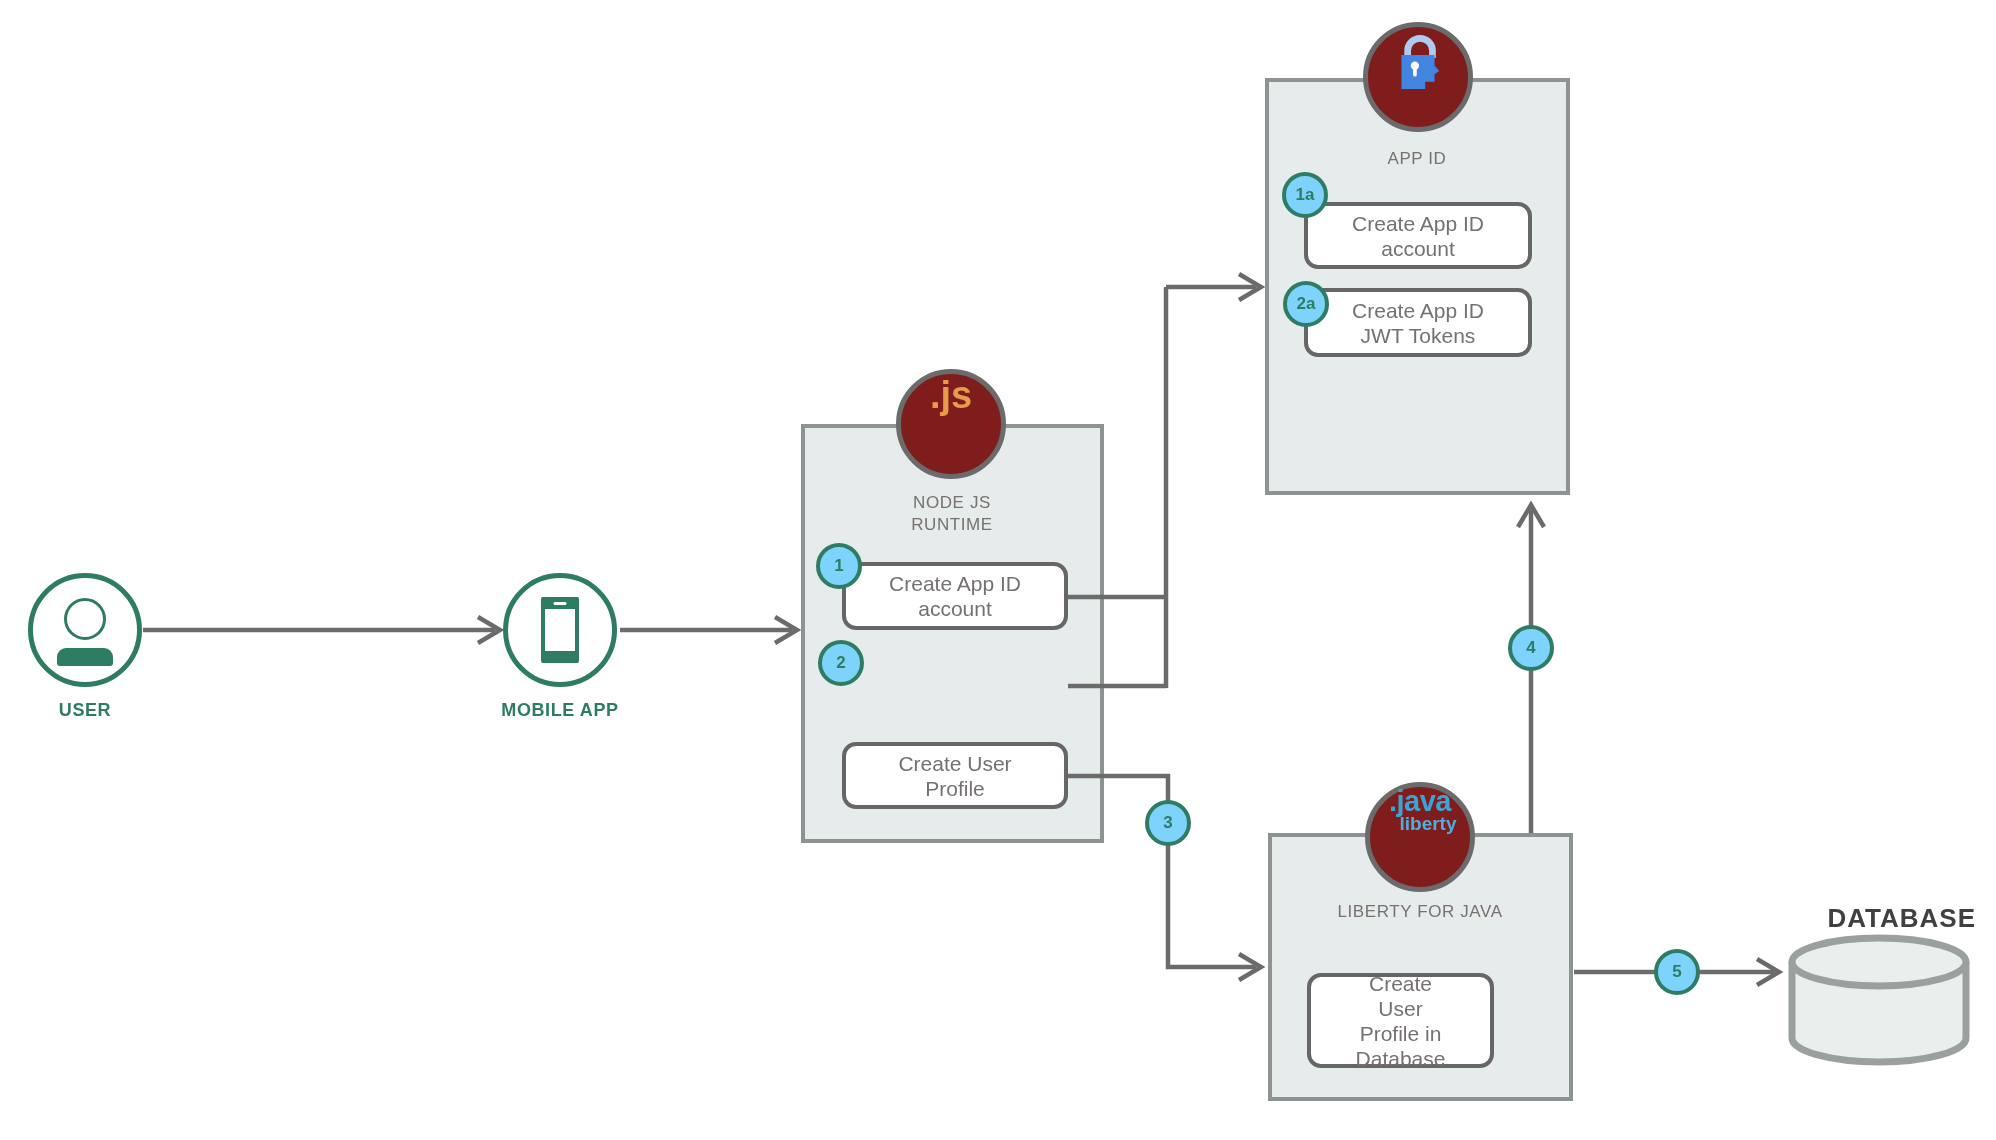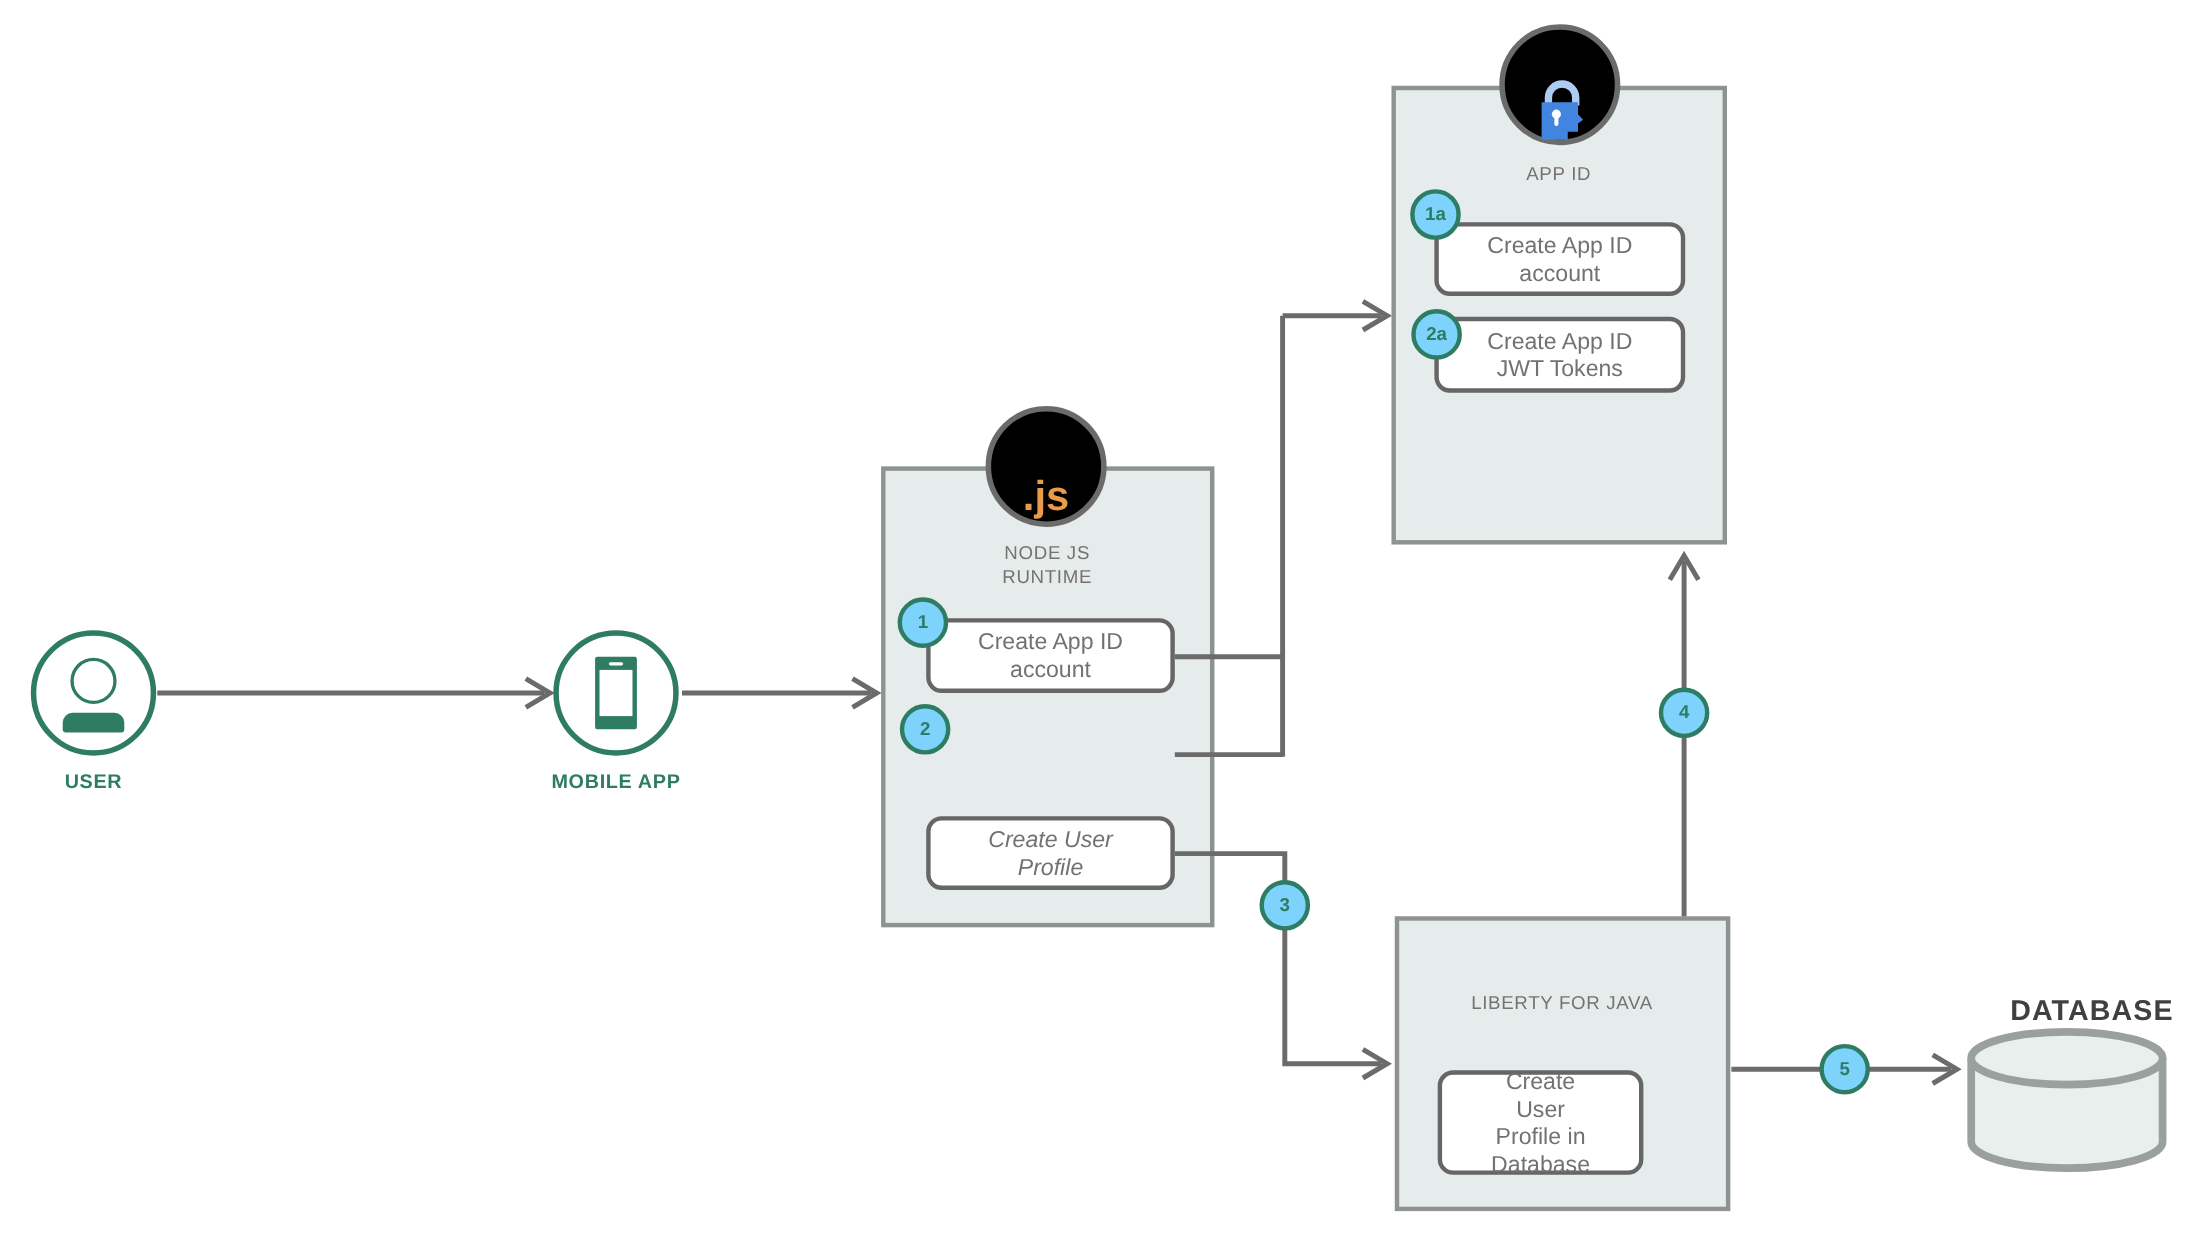--- a/index.html
+++ b/index.html
@@ -20,34 +20,34 @@
   }
   *{margin:0;padding:0;box-sizing:border-box;}
   body{background:#ffffff;font-family:"Liberation Sans","DejaVu Sans",sans-serif;}
   #canvas{position:relative;width:1996px;height:1140px;background:#ffffff;overflow:hidden;}
 
   .outer-box{position:absolute;background:var(--boxfill);border:4px solid var(--boxborder);z-index:1;}
   #lines{position:absolute;left:0;top:0;z-index:2;}
   #lines path{stroke:var(--line);stroke-width:4.5;fill:none;}
 
   .icon-circle{position:absolute;width:110px;height:110px;border-radius:50%;
-    background:#000000;border:5px solid var(--line);z-index:3;
-    display:flex;align-items:flex-end;justify-content:center;}
+    background:#7f1d1d;border:5px solid var(--line);z-index:3;
+    display:flex;align-items:flex-start;justify-content:center;}
   .actor-circle{position:absolute;width:114px;height:114px;border-radius:50%;
     background:#ffffff;border:5px solid var(--green);z-index:3;}
 
   .actor-label{position:absolute;text-align:center;font-size:18px;font-weight:bold;
     color:var(--green);letter-spacing:.6px;z-index:3;}
   .box-title{position:absolute;text-align:center;font-size:17px;font-weight:normal;
     color:var(--heading);letter-spacing:.6px;line-height:22px;z-index:3;}
 
   .step{position:absolute;background:#ffffff;border:4px solid var(--innerborder);
     border-radius:14px;display:flex;align-items:center;justify-content:center;
     text-align:center;font-size:21px;line-height:25px;color:var(--text);z-index:3;}
-  .pad26{padding:0 26px;} .pad40{padding:4px 40px;font-style:italic;} .pad45{padding:0 45px;} .pad38{padding:0 38px;}
+  .pad26{padding:0 26px;} .pad40{padding:4px 40px;} .pad45{padding:0 45px;} .pad38{padding:0 38px;}
 
   .badge{position:absolute;width:46px;height:46px;border-radius:50%;background:#7dd3fc;
     border:4px solid var(--green);color:var(--green);font-weight:bold;font-size:17px;
     display:flex;align-items:center;justify-content:center;z-index:4;}
 
   
   .user-head{position:absolute;left:50%;transform:translateX(-50%);top:20px;width:42px;height:42px;
     border:3px solid var(--green);border-radius:50%;}
   .user-body{position:absolute;left:50%;transform:translateX(-50%);top:70px;width:56px;height:18px;
     background:var(--green);border-radius:9px 9px 3px 3px;}
@@ -153,20 +153,26 @@
   </div>
   <div class="box-title" style="left:1337px;top:148px;width:160px;">APP ID</div>
 
   <div class="step pad26" style="left:1304px;top:202px;width:228px;height:67px;">Create App ID account</div>
   <div class="badge" style="left:1282px;top:172px;">1a</div>
 
   <div class="step pad26" style="left:1304px;top:288px;width:228px;height:69px;">Create App ID JWT Tokens</div>
   <div class="badge" style="left:1283px;top:281px;">2a</div>
 
 
+  <div class="icon-circle" style="left:1365px;top:782px;">
+    <div class="java-logo">
+      <div class="java-line1">.java</div>
+      <div class="java-line2">liberty</div>
+    </div>
+  </div>
   <div class="box-title" style="left:1330px;top:901px;width:180px;">LIBERTY FOR JAVA</div>
 
   <div class="step pad38" style="left:1307px;top:973px;width:187px;height:95px;">Create User Profile in Database</div>
 
   <div class="badge" style="left:1145px;top:800px;">3</div>
   <div class="badge" style="left:1508px;top:625px;">4</div>
   <div class="badge" style="left:1654px;top:949px;">5</div>
 
   <div class="db-label" style="left:1776px;top:903px;width:200px;">DATABASE</div>
   <svg style="position:absolute;left:1784px;top:930px;z-index:3;" width="190" height="145" viewBox="0 0 190 145">

